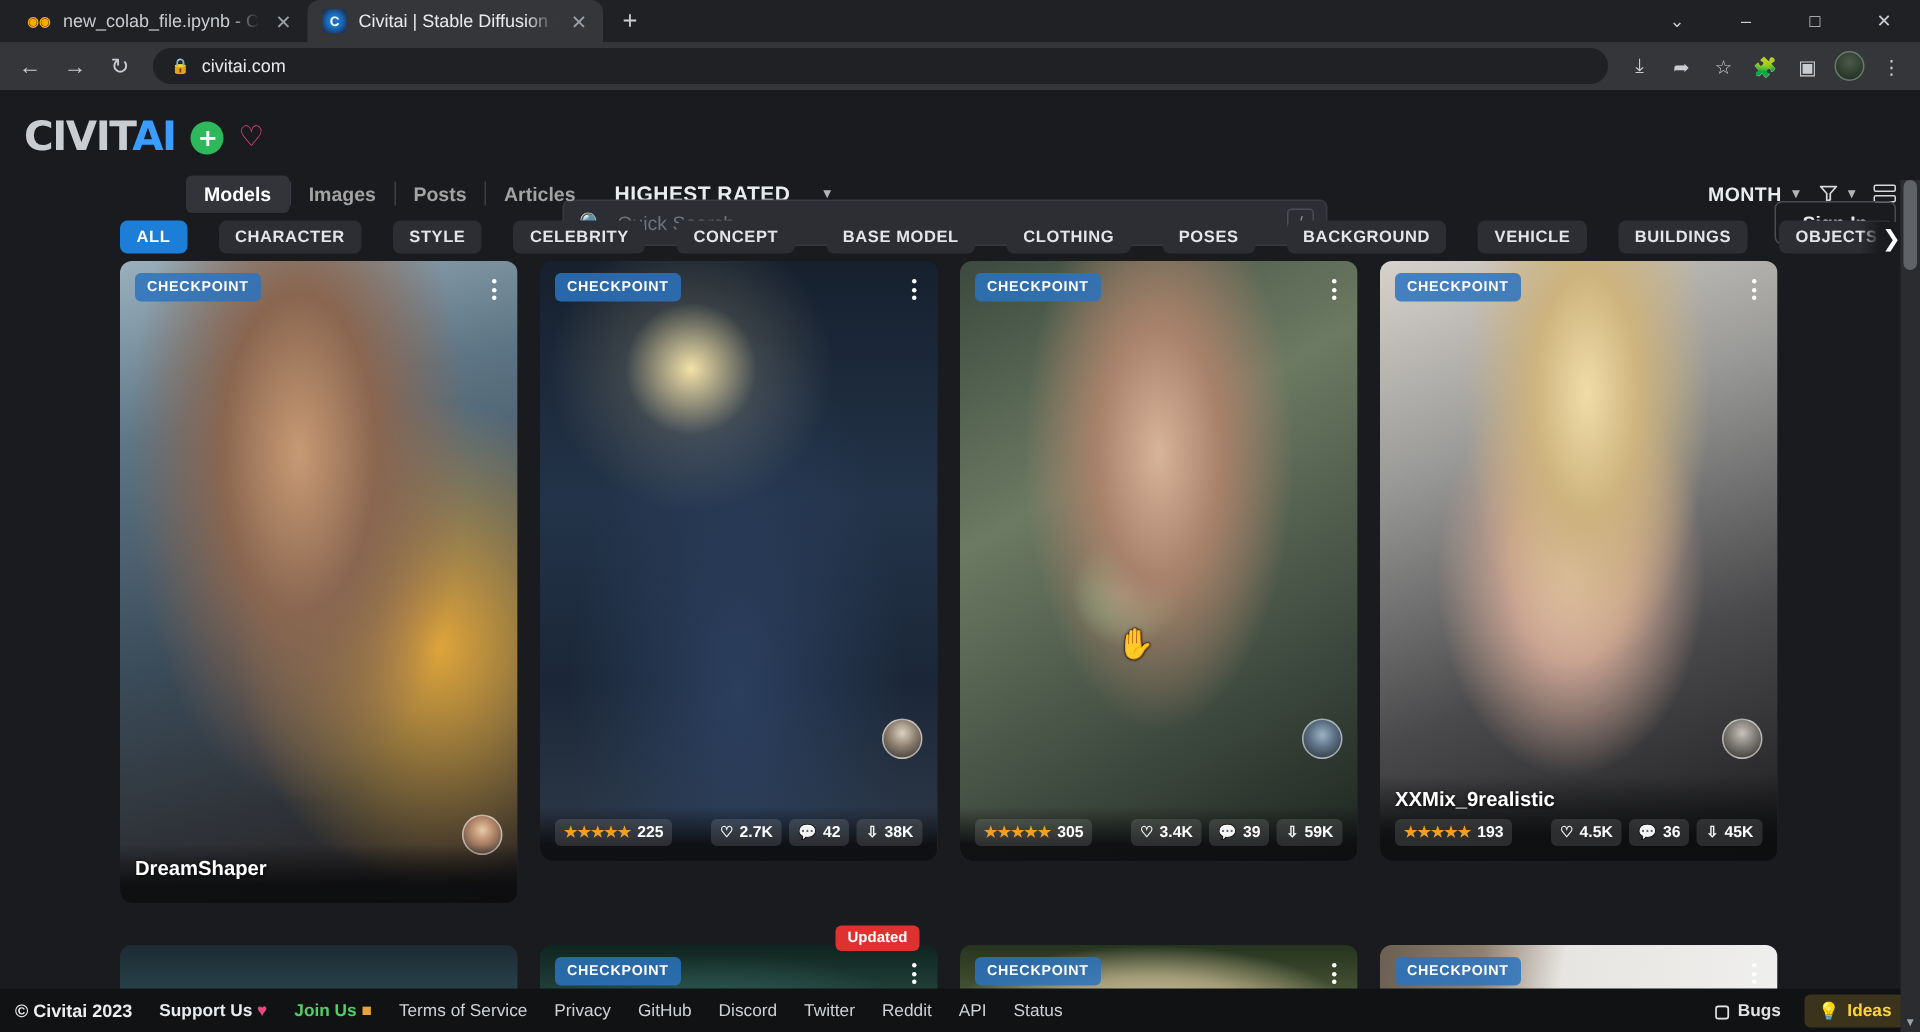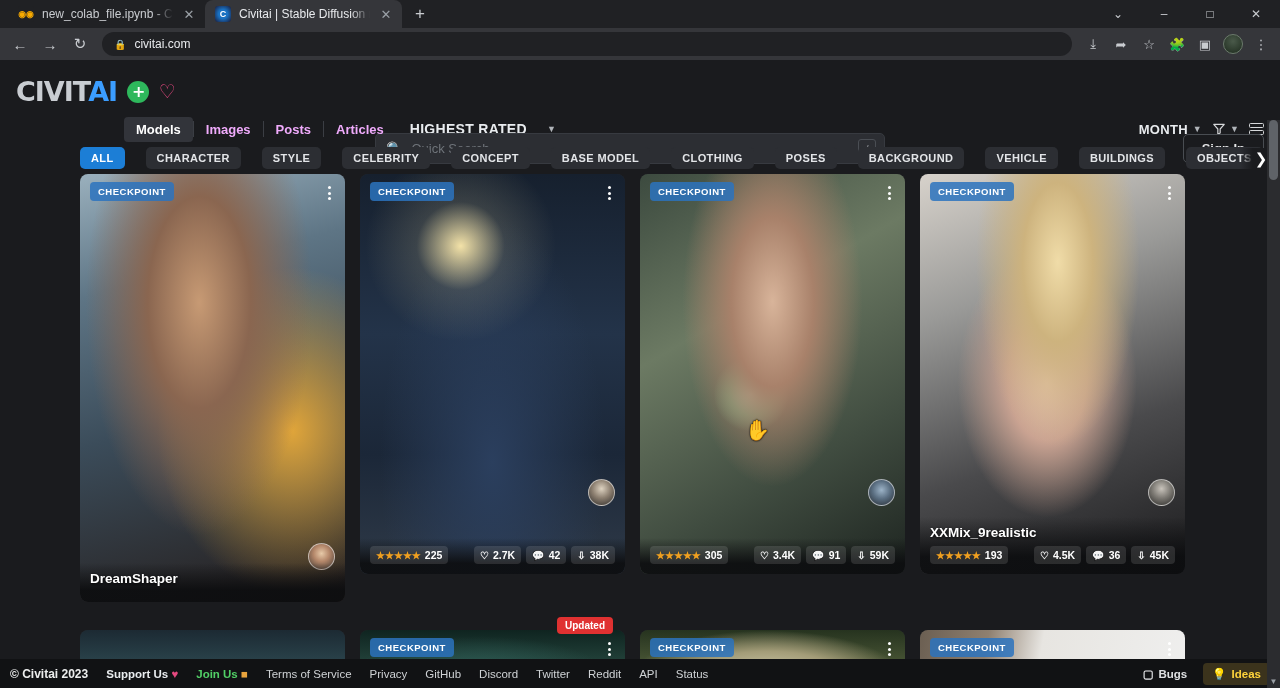--- a/index.html
+++ b/index.html
@@ -132,21 +132,21 @@
     background:transparent;
   }
 
   .nav-row {
     display:flex; align-items:center; padding: 6px 16px 4px 80px;
     height:32px;
     margin-left:44px;
   }
   .nav-tabs { display:flex; align-items:center; }
   .nav-tab {
-    padding:5px 12px; font-size:13px; color:#f0abfc; font-weight:600;
+    padding:5px 12px; font-size:13px; color:#a3a3a3; font-weight:600;
     border-radius:4px; position:relative;
   }
   .nav-tab.active { background:#32343a; color:#fff; }
   .nav-divider { width:1px; height:16px; background:#3b3e44; }
   .sort-sel {
     display:flex; align-items:center; gap:20px; margin-left:14px;
     font-size:14px; font-weight:700; color:#e9ecef; letter-spacing:0.3px;
   }
   .chev { font-size:9px; color:#b0b4b9; }
   .nav-right {
@@ -501,21 +501,21 @@
             <span class="stars">★★★★★</span>
             <span>305</span>
           </div>
           <div class="stat-group">
             <div class="stat-pill">
               <span class="ico">♡</span>
               <span>3.4K</span>
             </div>
             <div class="stat-pill">
               <span class="ico">💬</span>
-              <span>91</span>
+              <span>39</span>
             </div>
             <div class="stat-pill">
               <span class="ico">⇩</span>
               <span>59K</span>
             </div>
           </div>
         </div>
       </div>
     </div>
 

